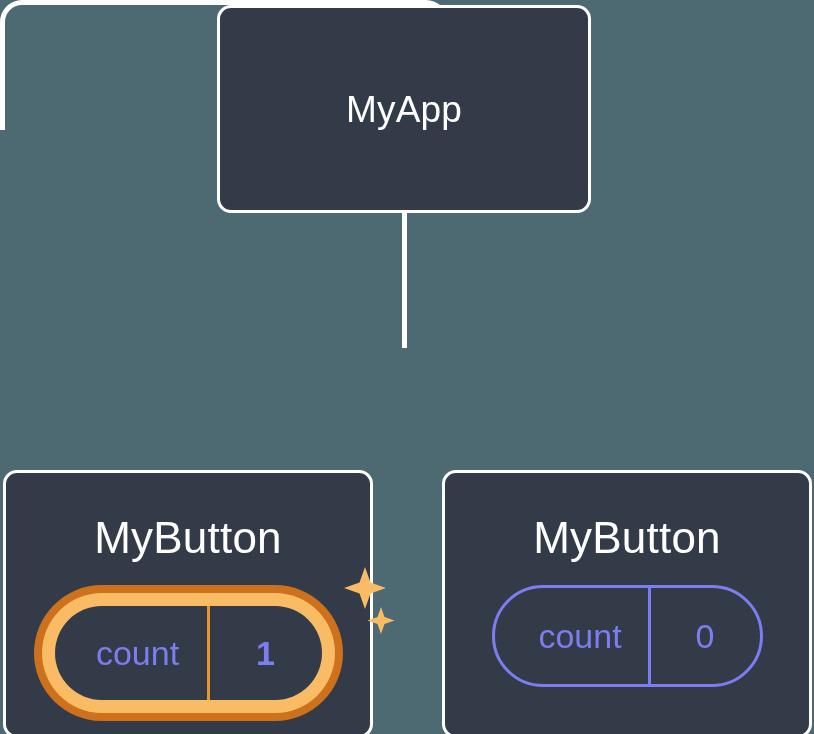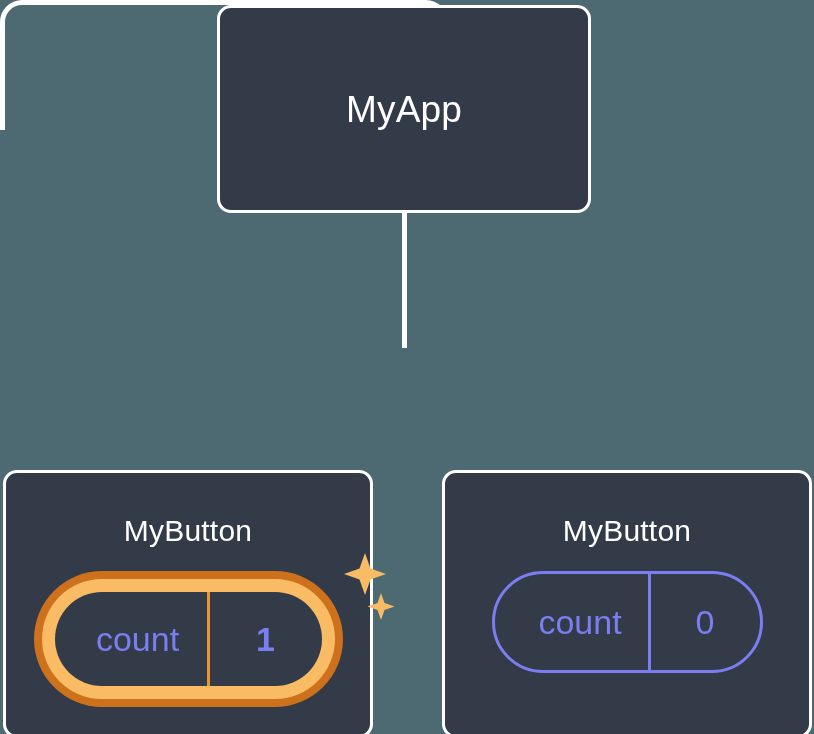--- a/index.html
+++ b/index.html
@@ -72,21 +72,21 @@
   .node-leaf-right {
     left: 442px;
     top: 470px;
     width: 370px;
     height: 268px;
     padding-top: 43px;
   }
 
   .node-title {
     color: #ffffff;
-    font-size: 30px;
+    font-size: 44px;
     font-weight: 400;
     letter-spacing: 0.2px;
     line-height: 1;
   }
   .node-root .node-title {
     font-size: 37px;
   }
 
   
   .pill-wrap {

